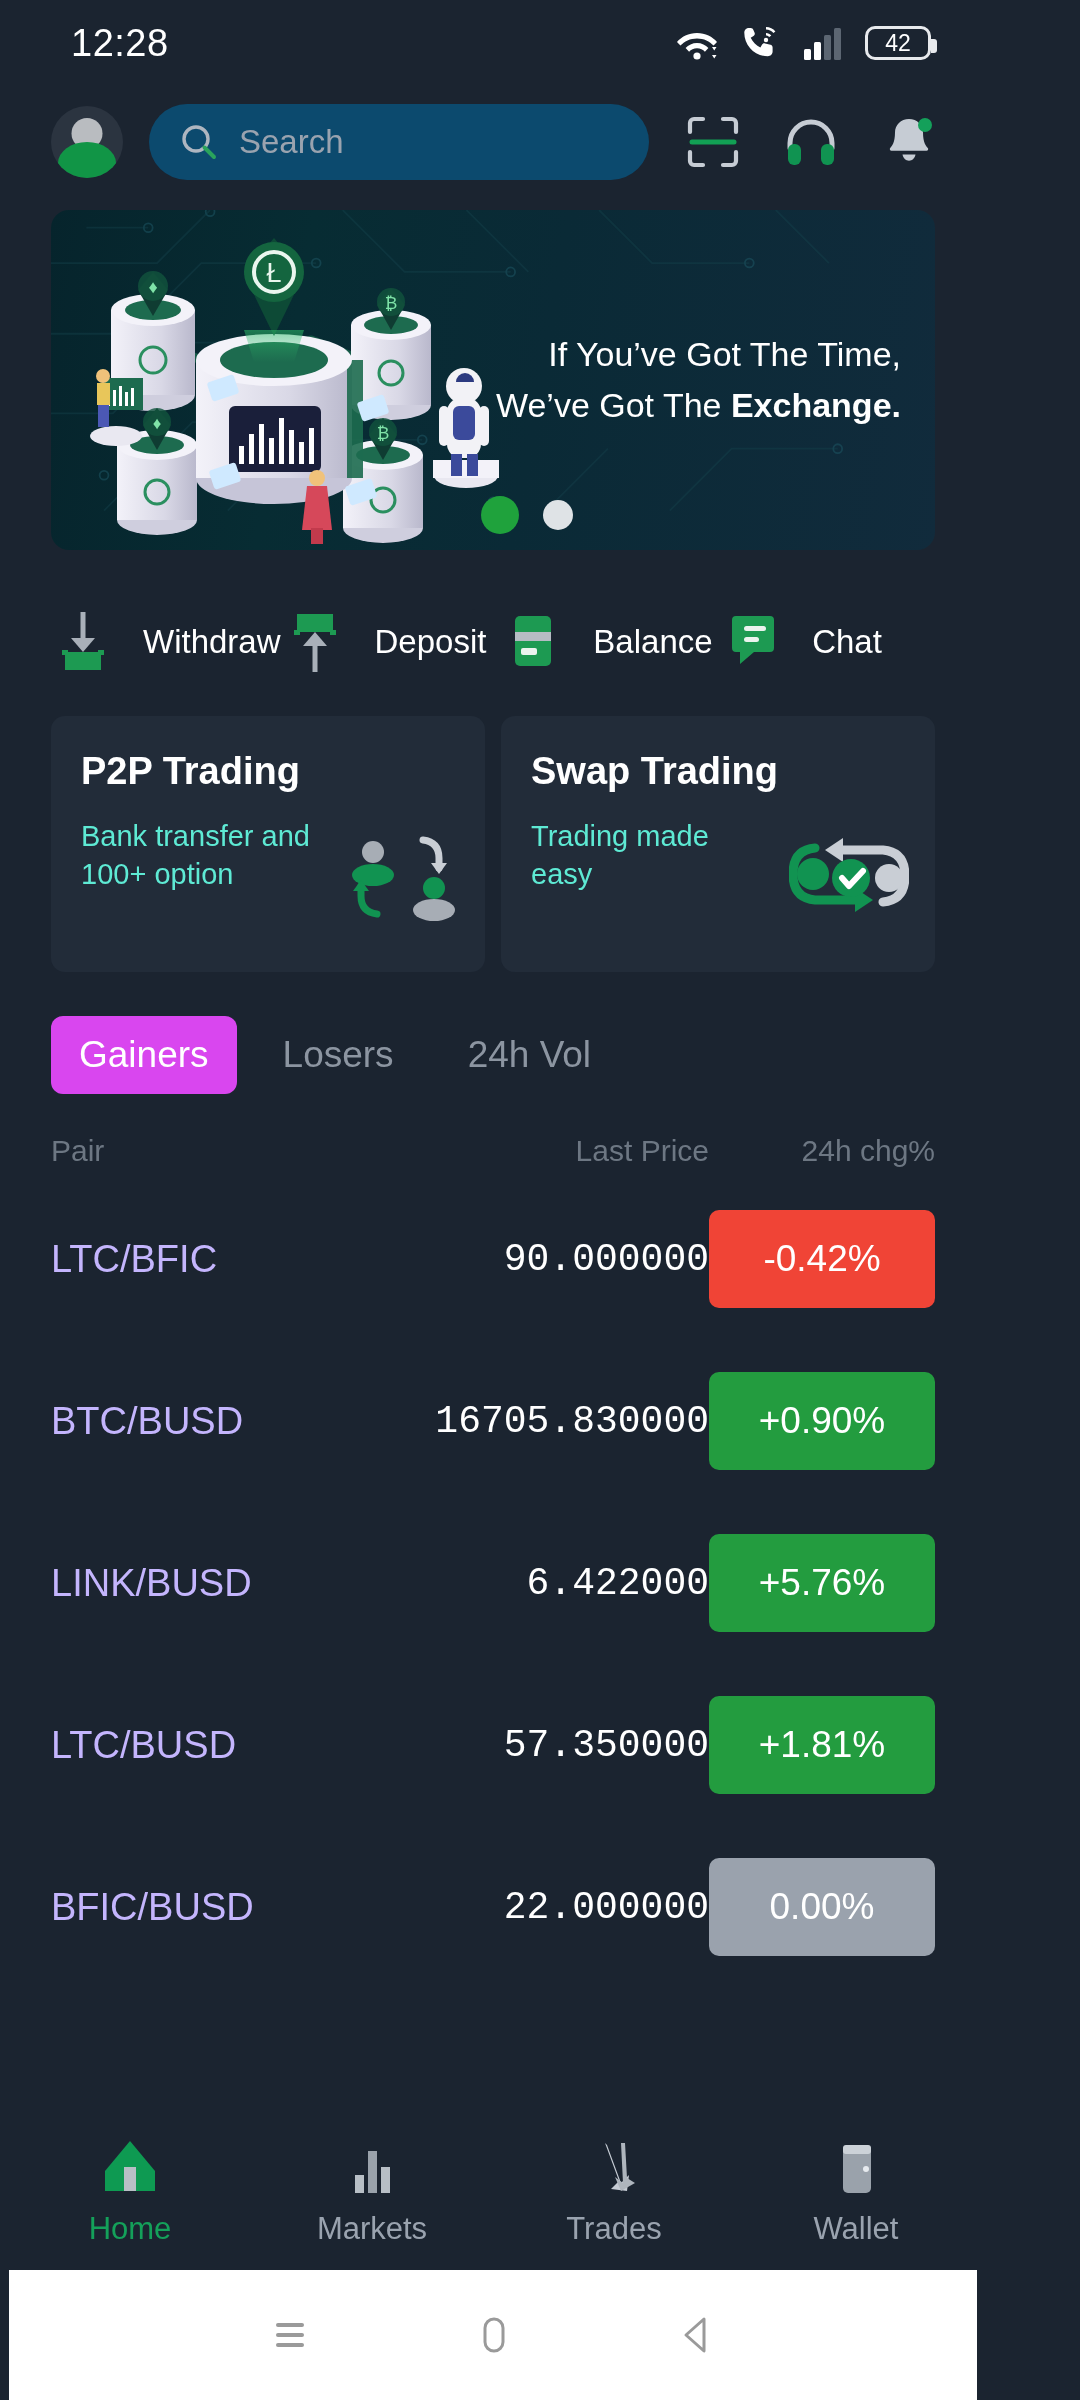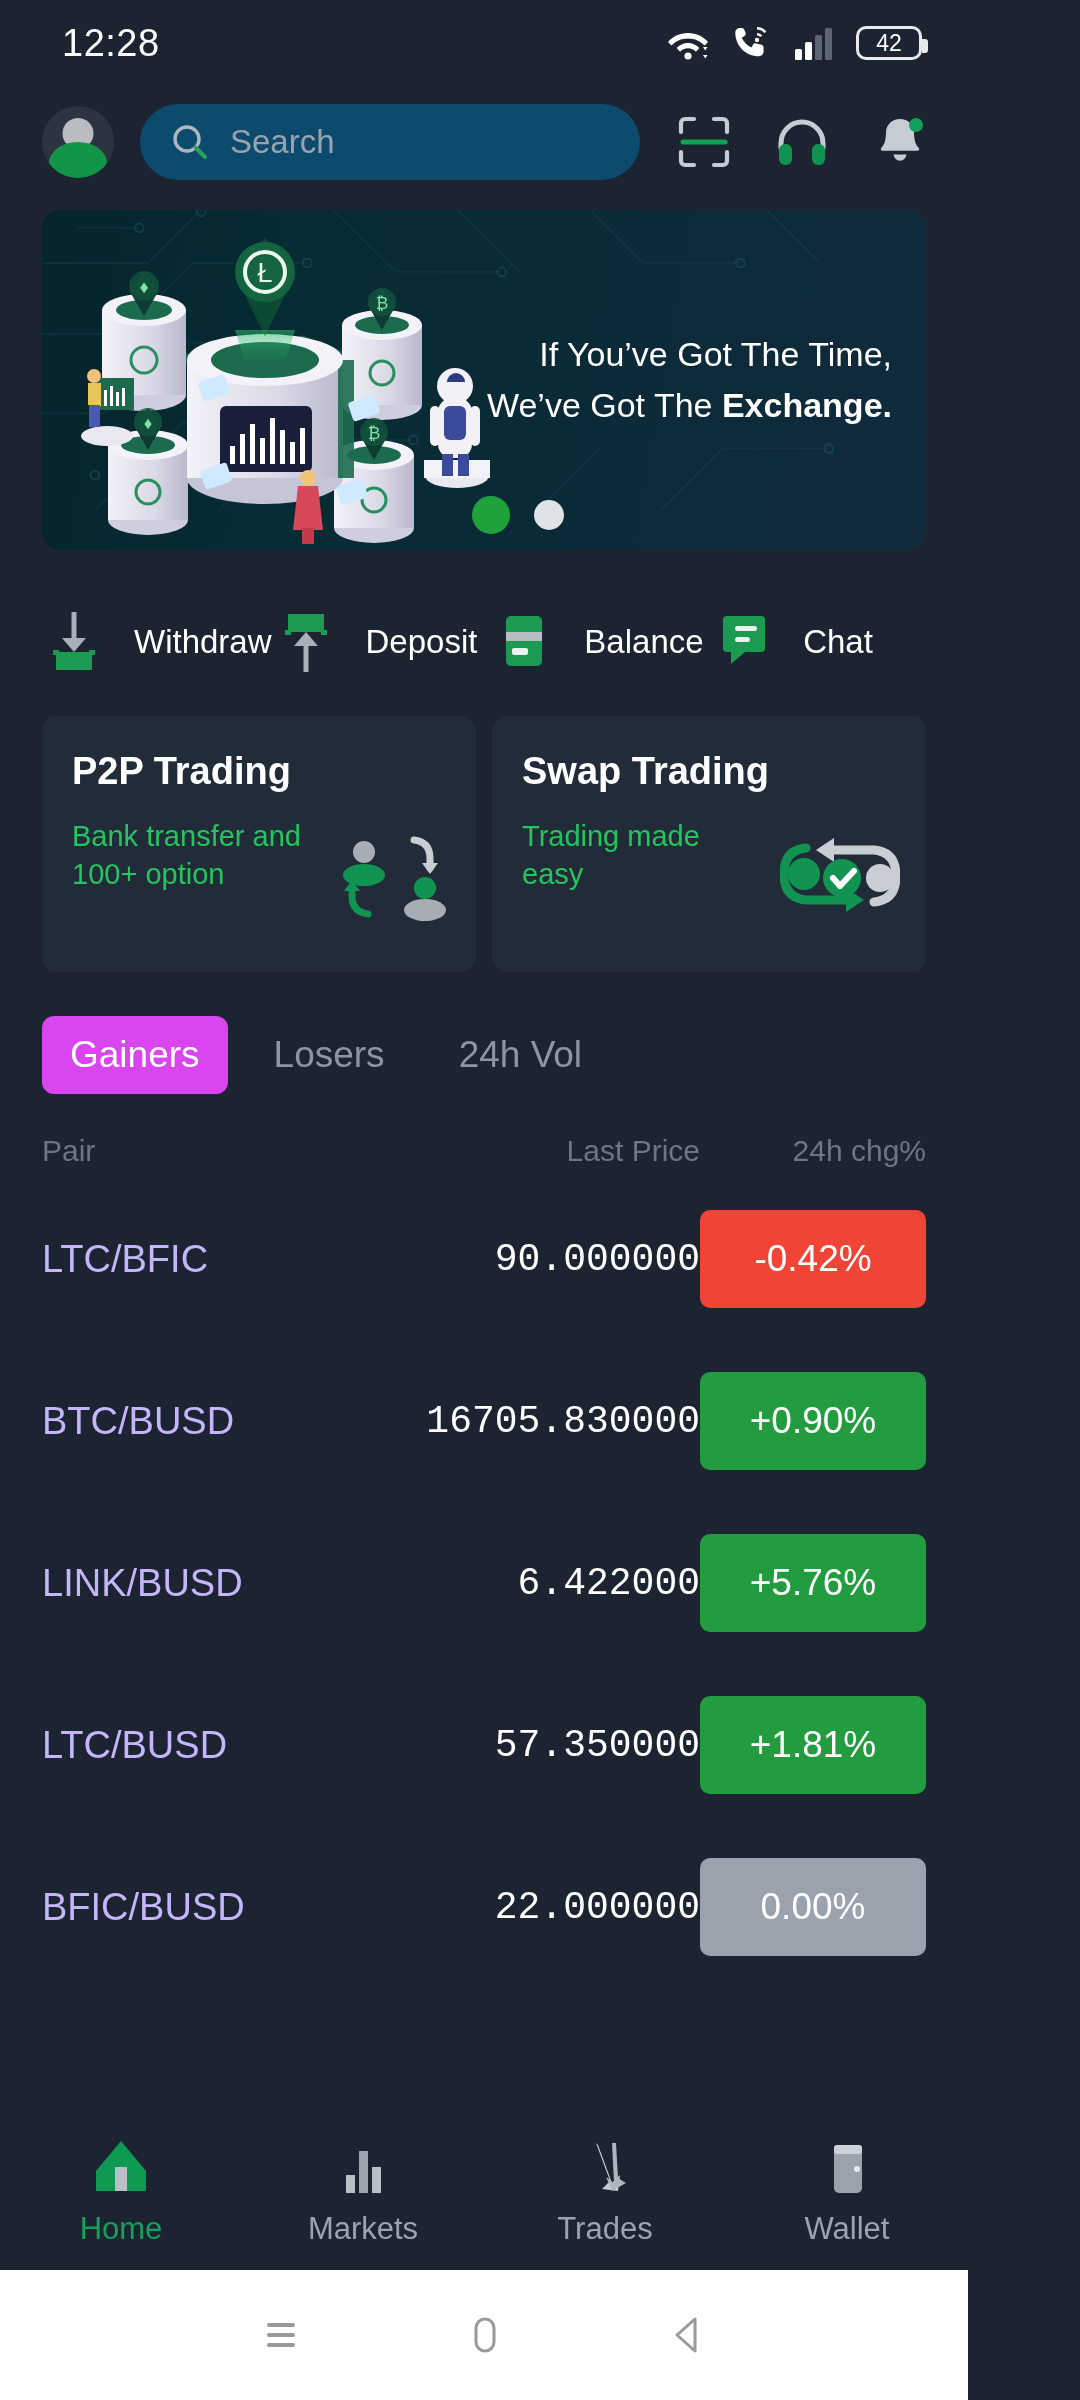--- a/index.html
+++ b/index.html
@@ -6,21 +6,21 @@
   html, body {
     width: 1080px; height: 2400px;
     background: #1b2430;
     font-family: "Liberation Sans", sans-serif;
     overflow: hidden;
   }
   #app {
     position: relative;
     width: 968px; height: 2400px;
     background: #1b2430;
-    display: flex; flex-direction: column;
+    display: flex; flex-direction: column; margin-left: 9px;
   }
 
   
   .statusbar {
     height: 86px; flex: 0 0 86px;
     display: flex; align-items: center; justify-content: space-between;
     padding: 0 46px 0 62px;
   }
   .status-time {
     color: #ffffff; font-size: 38px; letter-spacing: .5px;
@@ -98,21 +98,21 @@
   .q-ico { height: 64px; display: flex; align-items: flex-end; justify-content: center; }
 
   
   .promos { display: flex; gap: 16px; padding: 18px 42px 0 42px; }
   .promo {
     flex: 1 1 0; background: #222c39; border-radius: 14px;
     padding: 34px 30px 30px 30px; height: 256px; position: relative;
   }
   .promo-title { color: #ffffff; font-size: 38px; font-weight: 700; }
   .promo-sub {
-    color: #22c55e; font-size: 29px; line-height: 1.32; margin-top: 24px;
+    color: #5eead4; font-size: 29px; line-height: 1.32; margin-top: 24px;
     width: 62%;
   }
   .promo-ico { position: absolute; right: 26px; bottom: 46px; }
 
   
   .tabs { display: flex; align-items: center; padding: 44px 42px 0 42px; gap: 18px; }
   .tab {
     font-size: 37px; color: #8c95a1; padding: 18px 28px; border-radius: 12px;
   }
   .tab.active { background: #d946ef; color: #ffffff; }

